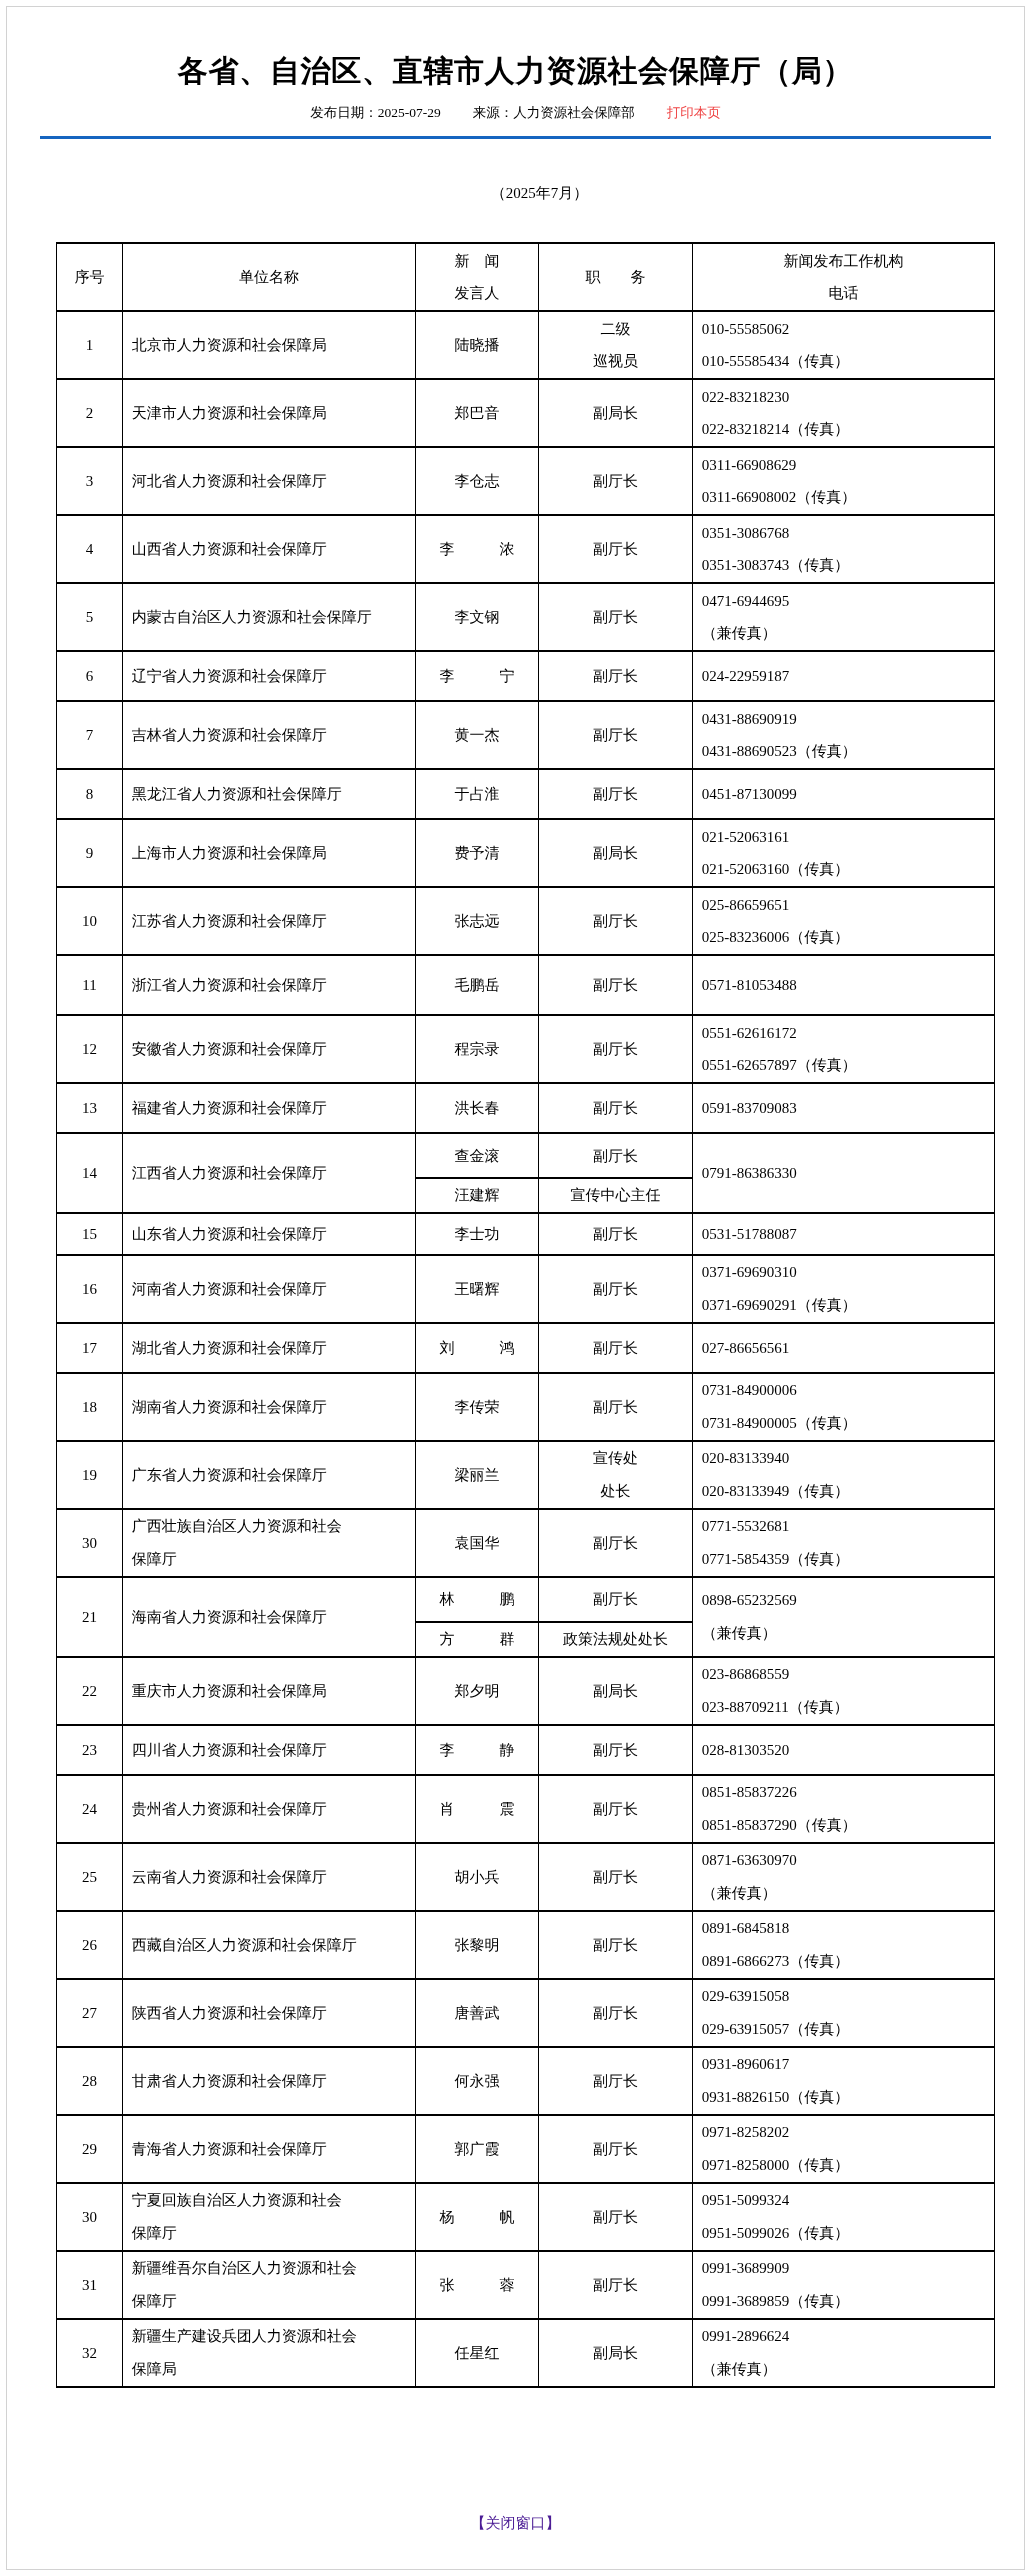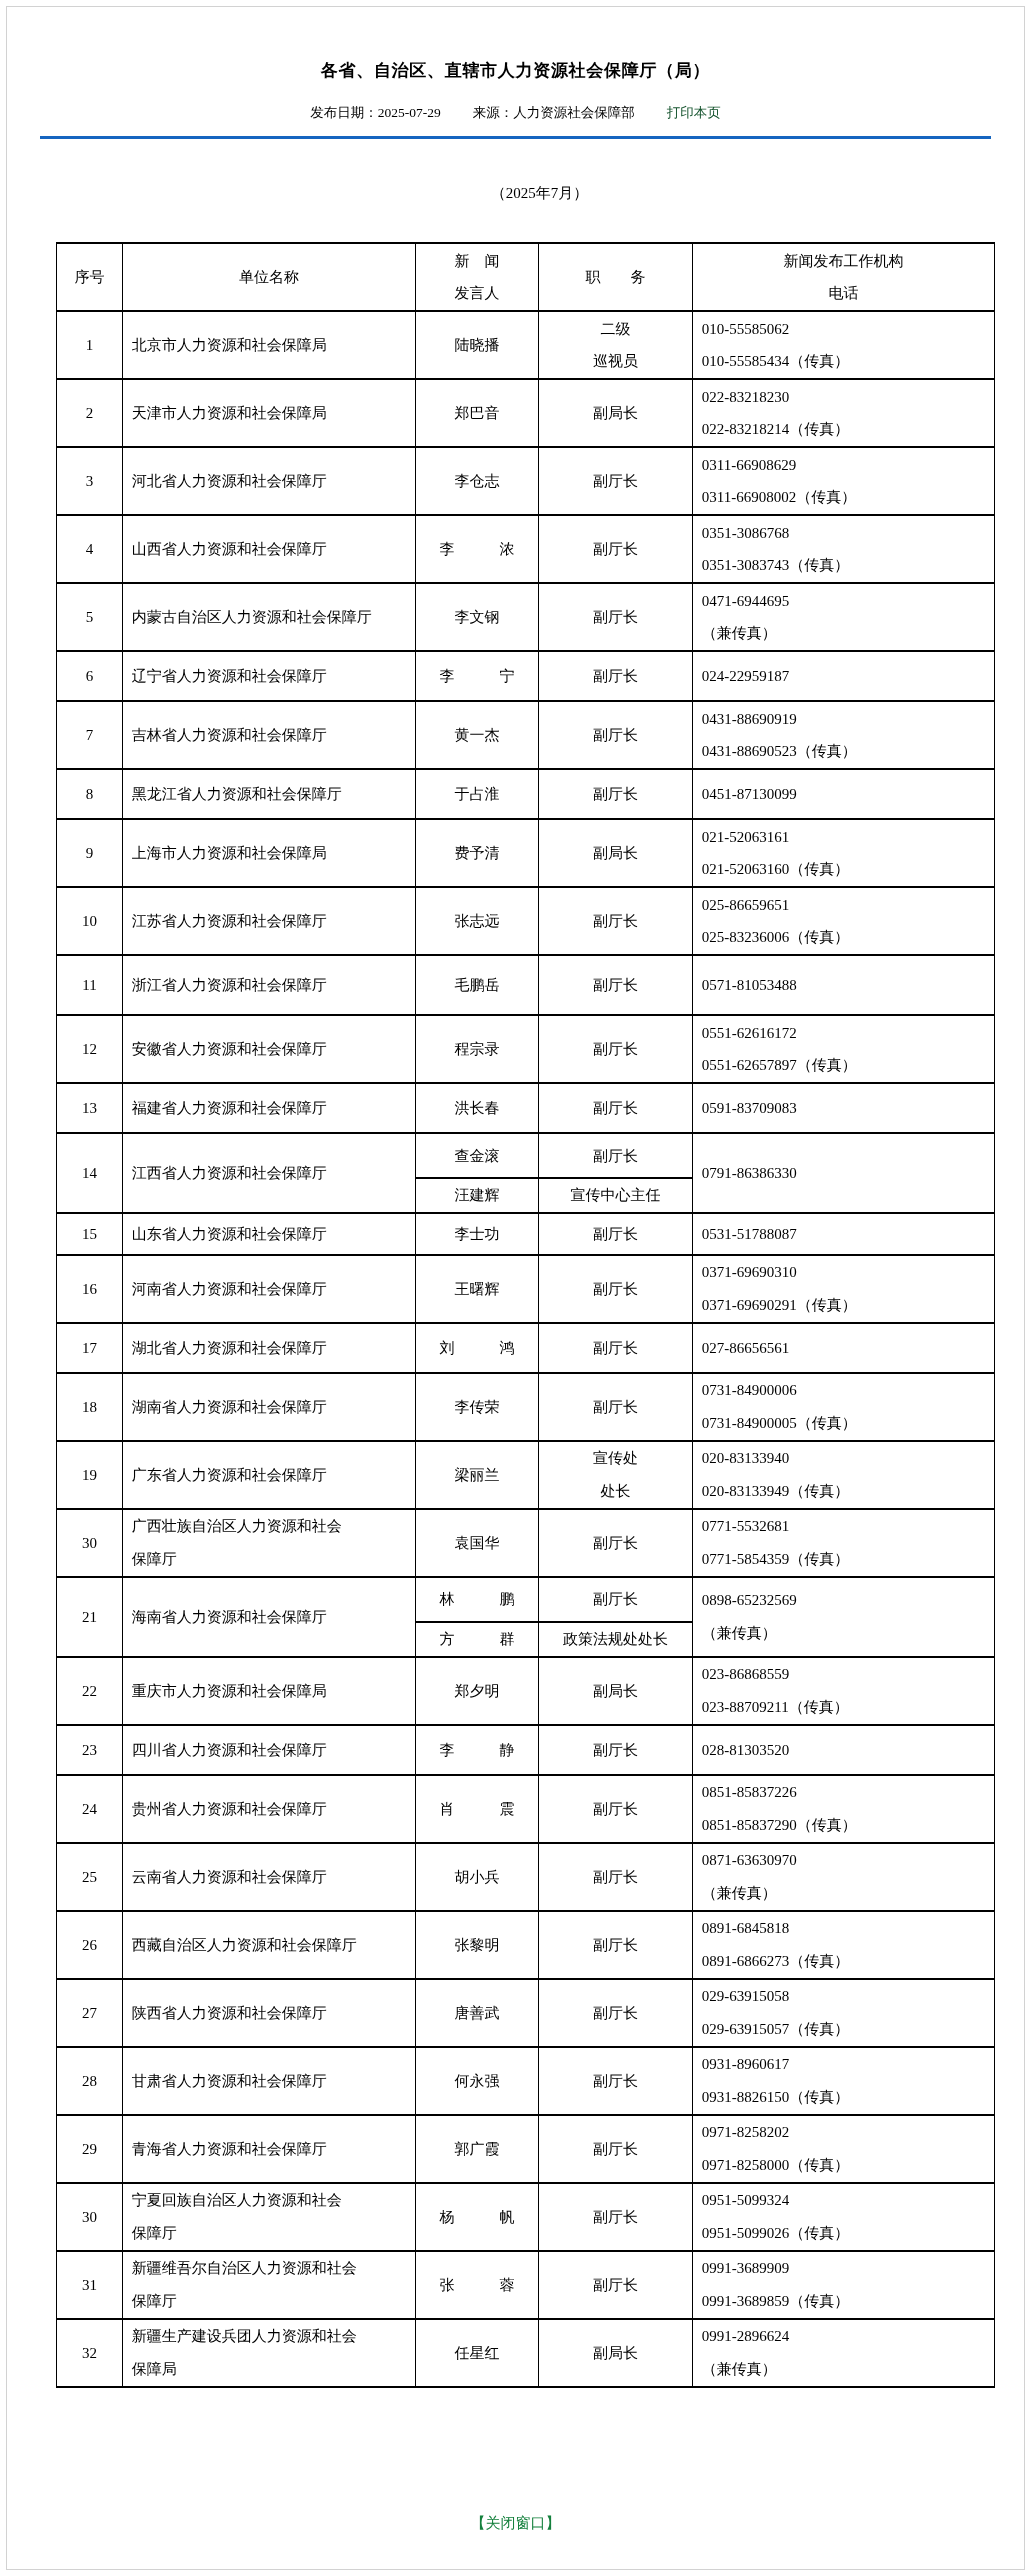--- a/index.html
+++ b/index.html
@@ -3,24 +3,24 @@
 <meta charset="utf-8">
 <style>
   html,body{margin:0;padding:0;background:#fff;}
   .page{
     position:relative;width:1031px;height:2576px;background:#ffffff;
     font-family:"Liberation Serif","DejaVu Serif",serif;color:#000;overflow:hidden;
   }
   .frame{position:absolute;left:6.1px;top:6.1px;width:1017px;height:2562px;border:0.7px solid #d2d2d2;pointer-events:none;}
   .content{position:relative;padding-top:45px;}
   .title{margin:0;text-align:center;font-family:"DejaVu Sans","Liberation Sans",sans-serif;
-    font-weight:bold;font-size:17px;line-height:51px;letter-spacing:0.7px;}
+    font-weight:bold;font-size:30px;line-height:51px;letter-spacing:0.7px;}
   .tline{display:block;}
   .meta{margin-top:6.8px;display:flex;justify-content:center;gap:32px;font-size:13.5px;line-height:20.3px;}
-  .meta .print{color:#14532d;text-decoration:none;cursor:pointer;}
+  .meta .print{color:#ef4444;text-decoration:none;cursor:pointer;}
   .divider{height:3.4px;margin:13px 40px 0 40px;background:#1565c0;}
   .subtitle{margin-top:45px;text-align:center;font-size:15px;padding-left:48px;}
   table.tbl{margin:39px 0 0 56px;width:939px;border-collapse:collapse;table-layout:fixed;font-size:15px;}
   .tbl th,.tbl td{
     border:1.4px solid #000;border-top-width:2.7px;border-bottom-width:2.7px;
     text-align:center;vertical-align:middle;white-space:pre-line;line-height:2.18;
     font-weight:normal;padding:0 2.7px;overflow:hidden;
   }
   .tbl thead tr{height:68px;}
   .tbl td.c-unit,.tbl td.c-phone{text-align:left;padding-left:8.8px;padding-right:5.4px;}
@@ -328,16 +328,16 @@
             <td class="c-name">任星红</td>
             <td class="c-duty">副局长</td>
             <td class="c-phone">0991-2896624
 （兼传真）</td>
           </tr>
         </tbody>
     </table>
   </div>
 
   <div class="close">
-    <a style="color: #15803d;">【关闭窗口】</a>
+    <a style="color: #4c1d95;">【关闭窗口】</a>
   </div>
 </div>
 
 
 </body></html>

